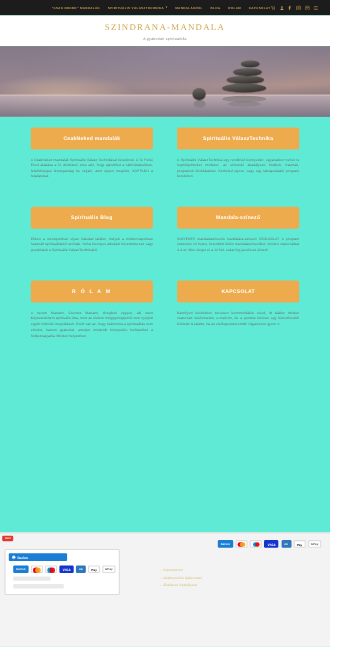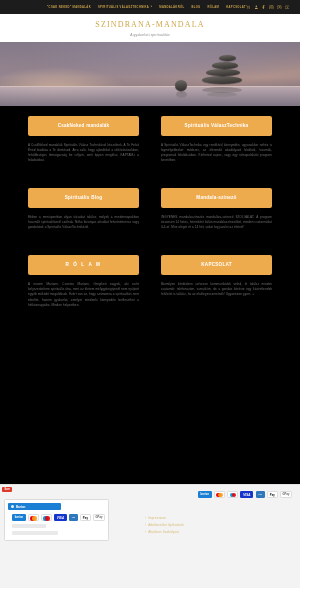--- a/index.html
+++ b/index.html
@@ -3,21 +3,21 @@
 <meta charset="utf-8">
 <title>Szindrana-Mandala</title>
 <style>
   * { box-sizing: border-box; margin: 0; padding: 0; }
   html, body {
     width: 300px; height: 600px;
     font-family: "Liberation Sans", sans-serif;
     background: #ffffff;
     overflow: hidden;
   }
-  .page { width: 300px; height: 588px; position: relative; background:#000000; }
+  .page { width: 300px; height: 588px; position: relative; background:#5eead4; }
 
   
   .topnav {
     height: 14px; background: #1c1c1c;
     display: flex; align-items: center;
     padding: 0 5px;
   }
   .nav-items { display: flex; align-items: center; gap: 7px; margin-left: 42px; flex: 1; }
   .nav-item {
     color: #c9a24a; font-size: 2.7px; letter-spacing: .35px;

